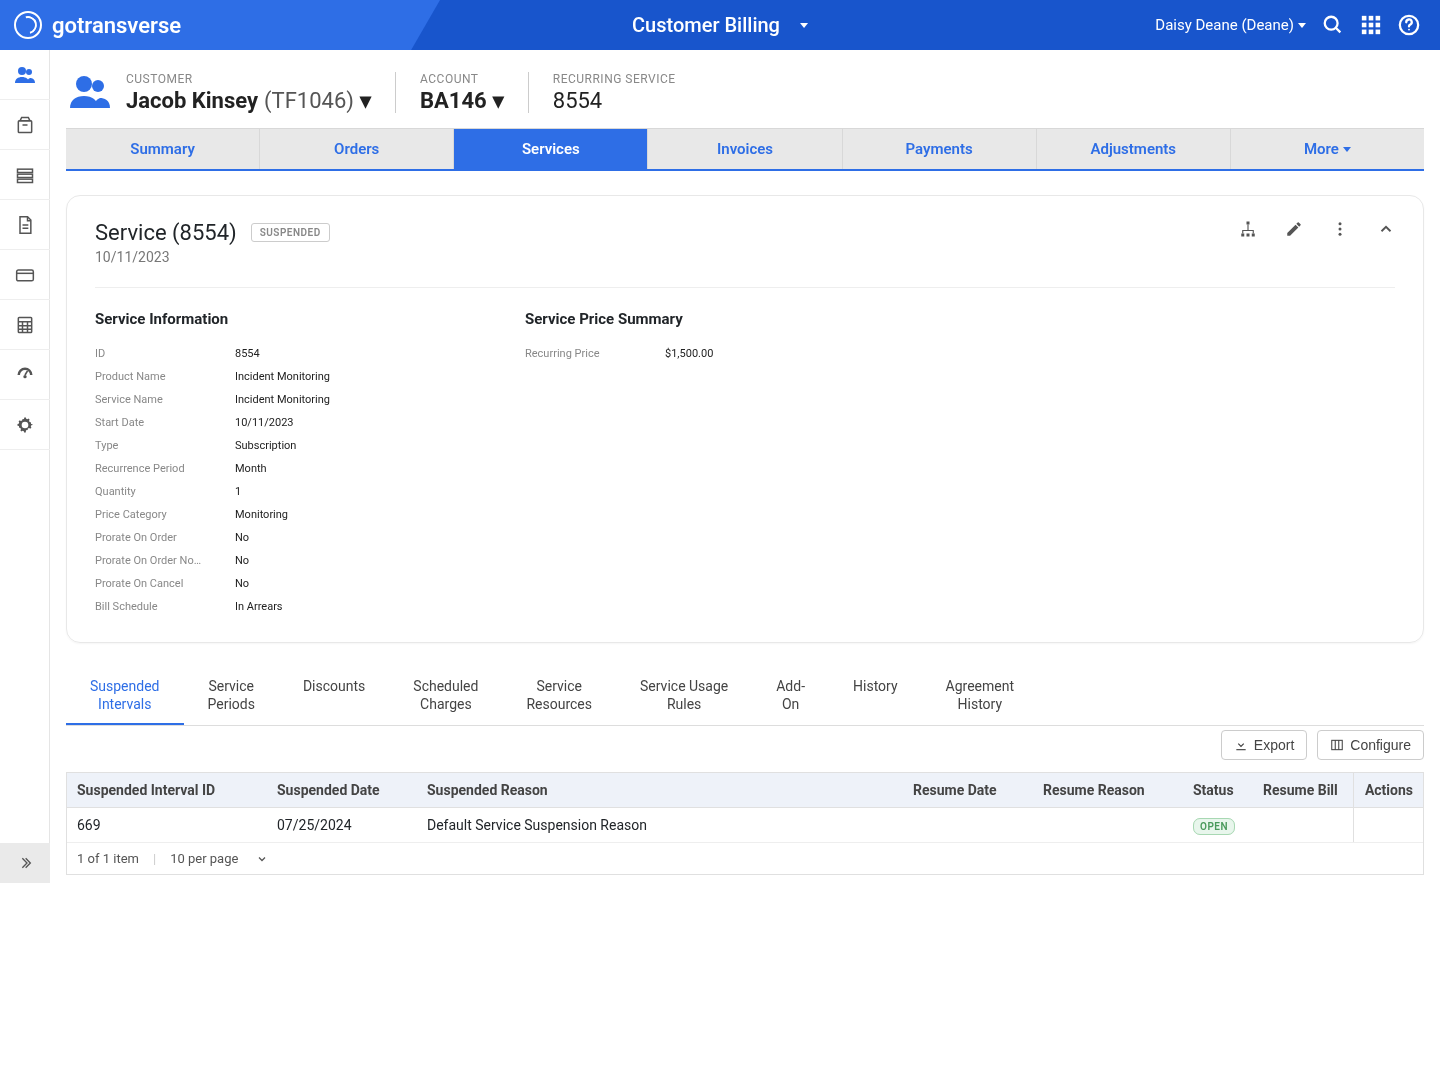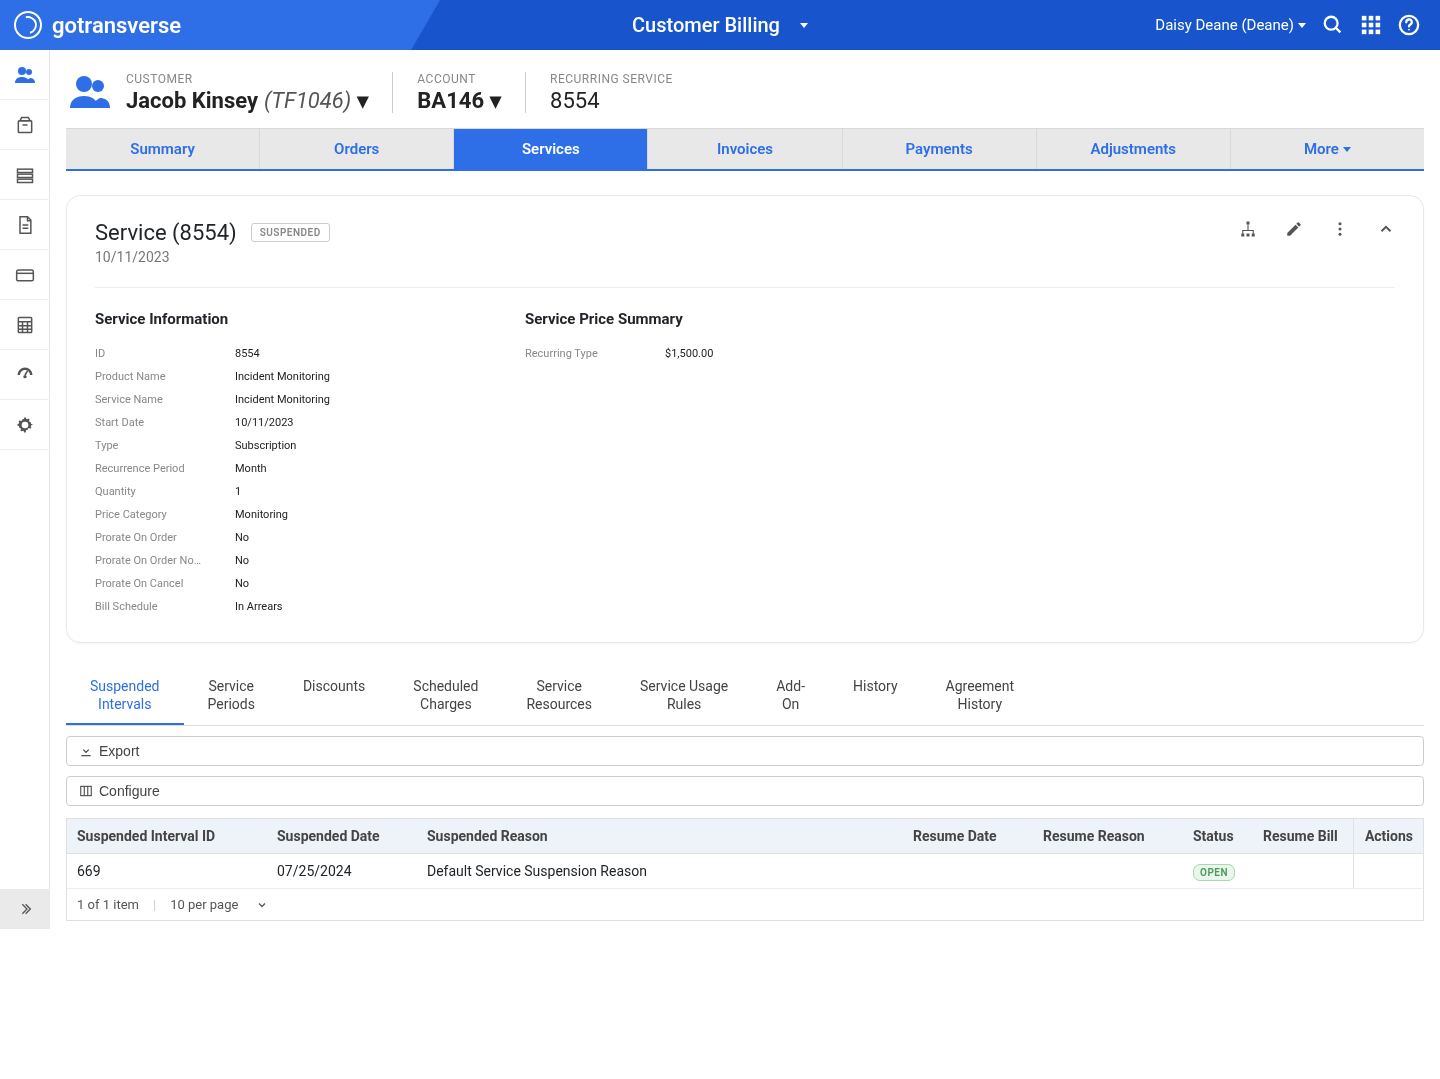--- a/index.html
+++ b/index.html
@@ -22,21 +22,21 @@
 .sidebar-expand { margin-top: auto; background: #eaeaea; width: 50px; height: 40px; display: flex; align-items: center; justify-content: center; cursor: pointer; color: #555; }
 
 .content { flex: 1; padding: 0; }
 .breadcrumb-row { display: flex; align-items: center; padding: 18px 16px 12px 16px; gap: 0; }
 .bc-icon { color: #2e6ee6; margin-right: 12px; }
 .bc-block { padding: 0 24px; }
 .bc-block + .bc-block { border-left: 1px solid #ccc; }
 .bc-block:first-of-type { padding-left: 0; }
 .bc-label { font-size: 12px; color: #888; letter-spacing: 0.5px; margin-bottom: 2px; }
 .bc-value { font-size: 22px; font-weight: 700; color: #222; display: flex; align-items: center; gap: 6px; cursor: pointer; }
-.bc-value .light { font-weight: 400; color: #555; font-style: italic; }
+.bc-value .light { font-weight: 400; color: #555; }
 
 .main-tabs { display: flex; margin: 0 16px; background: #e8e8e8; border-top: 1px solid #d8d8d8; border-bottom: 2px solid #2e6ee6; }
 .main-tab { flex: 1; text-align: center; padding: 11px 4px; font-weight: 600; color: #2e6ee6; cursor: pointer; font-size: 15px; border-right: 1px solid #d8d8d8; display: flex; justify-content: center; align-items: center; gap: 4px; }
 .main-tab.active { background: #2e6ee6; color: #fff; }
 .main-tab:last-child { border-right: none; }
 
 .card { margin: 24px 16px; border: 1px solid #e8e8e8; border-radius: 14px; padding: 24px 28px; box-shadow: 0 1px 2px rgba(0,0,0,0.04); }
 .card-header { display: flex; align-items: flex-start; }
 .card-title-block { display: flex; flex-direction: column; gap: 4px; }
 .card-title-row { display: flex; align-items: center; gap: 14px; }
@@ -52,21 +52,21 @@
 .info-heading { font-weight: 700; margin-bottom: 14px; font-size: 15px; }
 .kv-row { display: flex; padding: 5px 0; font-size: 11px; }
 .kv-key { width: 140px; color: #888; overflow: hidden; text-overflow: ellipsis; white-space: nowrap; }
 .kv-val { color: #222; }
 
 .sub-tabs { display: flex; margin: 24px 16px 0 16px; border-bottom: 1px solid #ddd; }
 .sub-tab { padding: 10px 24px 10px 24px; text-align: center; cursor: pointer; font-size: 14px; color: #444; line-height: 1.3; border-bottom: 2px solid transparent; }
 .sub-tab.active { color: #2e6ee6; border-bottom-color: #2e6ee6; }
 .sub-tab-label { display: block; }
 
-.table-toolbar { display: flex; gap: 10px; justify-content: flex-end; margin: 10px 16px 12px 16px; flex-direction: column; }
+.table-toolbar { display: flex; gap: 10px; justify-content: flex-end; margin: 4px 16px 12px 16px; }
 .btn { border: 1px solid #ccc; background: #fff; padding: 6px 12px; border-radius: 4px; display: flex; align-items: center; gap: 6px; cursor: pointer; font-size: 14px; color: #444; }
 
 .data-table { margin: 0 16px 8px 16px; border: 1px solid #e0e0e0; }
 .dt-head { display: flex; background: #eef2f9; border-bottom: 1px solid #e0e0e0; }
 .dt-head > div, .dt-row > div { padding: 9px 10px; font-size: 14px; }
 .dt-head > div { color: #444; font-weight: 700; }
 .c-id { flex: 0 0 200px; }
 .c-date { flex: 0 0 150px; }
 .c-reason { flex: 1 1 300px; }
 .c-resdate { flex: 0 0 130px; }
@@ -325,21 +325,21 @@
               <div class="kv-row">
                 <div class="kv-key">Bill Schedule</div>
                 <div class="kv-val">In Arrears</div>
               </div>
             </div>
         </div>
         <div class="info-col">
           <div class="info-heading">Service Price Summary</div>
           <div id="price-summary-rows">
               <div class="kv-row">
-                <div class="kv-key">Recurring Type</div>
+                <div class="kv-key">Recurring Price</div>
                 <div class="kv-val">$1,500.00</div>
               </div>
             </div>
         </div>
       </div>
     </div>
 
     <div class="sub-tabs" id="sub-tabs">
         <div class="sub-tab active">
           <span class="sub-tab-label">Suspended</span>

